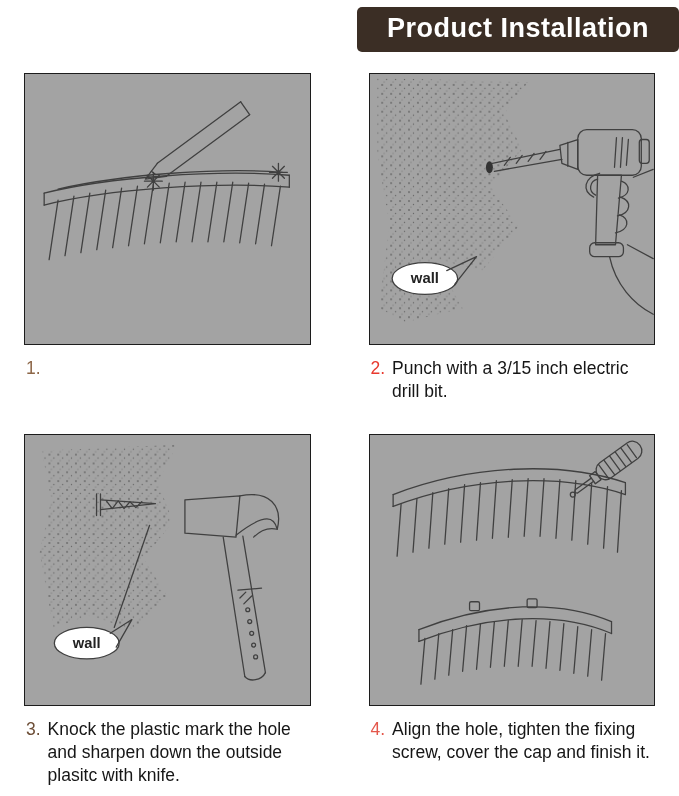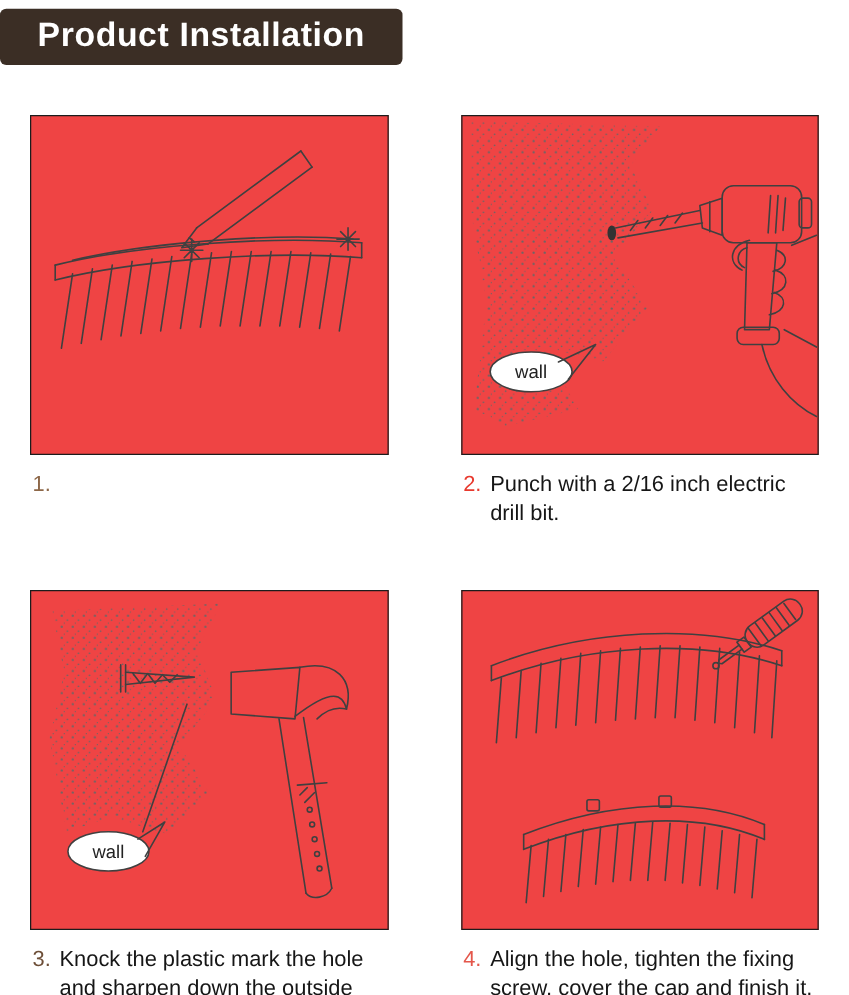--- a/index.html
+++ b/index.html
@@ -1,32 +1,33 @@
 <!DOCTYPE html>
 <html><head>
 <meta charset="utf-8">
 <style>
   html,body{margin:0;padding:0;}
   body{
     width:679px;height:796px;background:#ffffff;overflow:hidden;
     font-family:"Liberation Sans", sans-serif;color:#161616;
   }
-  .banner-wrap{text-align:left;margin-top:7px;}
+  .banner-wrap{text-align:right;margin-top:7px;}
   .banner{
     display:inline-block;padding:6px 30px 8px 30px;border-radius:5px;
     font-size:27px;font-weight:bold;letter-spacing:0.5px;
   }
   .grid{
     display:grid;grid-template-columns:1fr 1fr;column-gap:58px;
     padding:0 24px;margin-top:4px;
   }
   .cell{display:flex;flex-direction:column;}
   .panel{
-    margin-top:36px;height:272px;border:1px solid #1c1c1c;background:#ef4444;
+    margin-top:17px;height:272px;border:1px solid #1c1c1c;background:#a3a3a3;
     box-sizing:border-box;
+    font-weight:bold;
   }
   .panel svg{width:100%;height:100%;display:block;}
   .caption{
     display:flex;align-items:flex-start;
     padding:12px 0 14px 2px;font-size:17.5px;line-height:1.32;
   }
   .num{flex:0 0 auto;margin-right:7px;}
   .bubble-text{font-size:15px;fill:#222;font-family:"Liberation Sans",sans-serif;}
 </style>
 </head>
@@ -107,21 +108,21 @@
             <g>
               <ellipse cx="54" cy="206" rx="33" ry="16" fill="#fff"></ellipse>
               <path d="M76,198 L106,184 L84,212"></path>
             </g>
           </g>
           <text x="54" y="211" text-anchor="middle" class="bubble-text">wall</text>
         </svg>
       </div>
       <div class="caption">
         <span class="num" style="color:#e8392e">2.</span>
-        <span class="txt">Punch with a 2/16 inch electric drill bit.</span>
+        <span class="txt">Punch with a 3/15 inch electric drill bit.</span>
       </div>
     </div>
 
     <div class="cell">
       <div class="panel">
         <svg viewBox="0 0 280 275">
           <defs>
             <pattern id="stipB" width="9" height="9" patternUnits="userSpaceOnUse">
               <circle cx="2" cy="2" r="0.9" fill="#666"></circle>
               <circle cx="6.5" cy="5.5" r="0.7" fill="#666"></circle>

